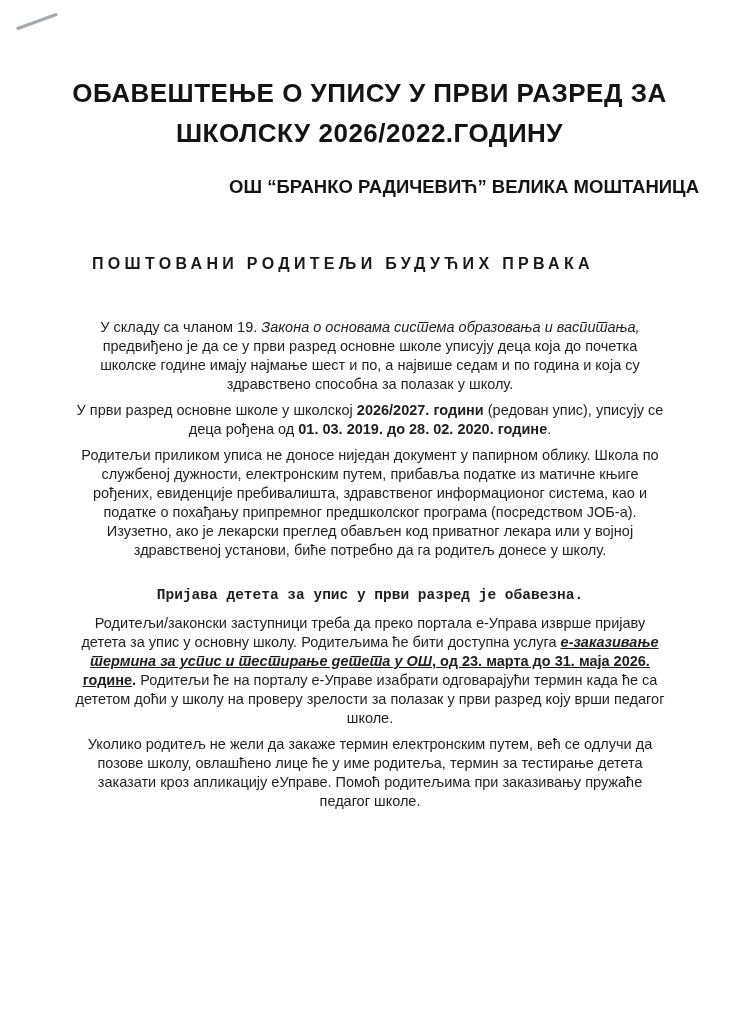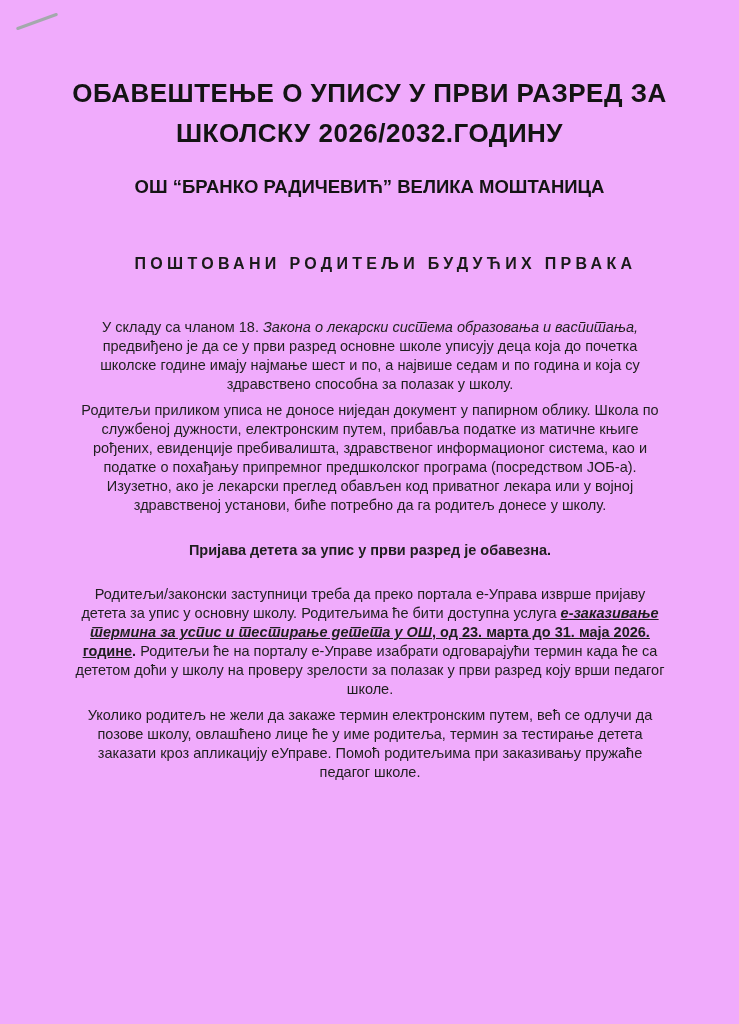--- a/index.html
+++ b/index.html
@@ -5,21 +5,21 @@
   html, body {
     margin: 0;
     padding: 0;
     background: #e8e8e8;
   }
   .page {
     position: relative;
     width: 739px;
     height: 1024px;
     margin: 0 auto;
-    background: #f0abfc;
+    background: #ffffff;
     overflow: hidden;
     font-family: "Liberation Sans", sans-serif;
     color: #1f1f1f;
   }
   .scan-mark {
     position: absolute;
     top: 20px;
     left: 15px;
     width: 44px;
     height: 3px;
@@ -31,69 +31,70 @@
     margin: 73px 40px 0 40px;
     text-align: center;
     font-size: 26px;
     line-height: 40px;
     font-weight: 700;
     color: #141414;
     letter-spacing: 0.5px;
   }
   .subtitle {
     margin: 23px 40px 0 40px;
-    text-align: center;
+    text-align: right;
     font-size: 18.5px;
     font-weight: 700;
     color: #141414;
   }
   .salutation {
     margin: 57px 60px 0 92px;
     font-size: 16px;
     font-weight: 700;
     letter-spacing: 0.27em;
     color: #1a1a1a;
-    text-align: center;
   }
   .content {
     margin: 45px 74px 0 75px;
     font-size: 14.5px;
     line-height: 19px;
   }
   .content p {
     margin: 0 0 7px 0;
     text-align: center;
   }
   .content p.gap-before {
     margin-top: 26px;
-    margin-bottom: 25px;
+    margin-bottom: 9px;
+    font-family: Liberation Mono, monospace;
   }
   .seg-normal { font-style: normal; font-weight: normal; }
   .seg-italic { font-style: italic; }
   .seg-bold { font-weight: 700; }
   .seg-bold-underline { font-weight: 700; text-decoration: underline; }
   .seg-bold-italic-underline { font-weight: 700; font-style: italic; text-decoration: underline; }
 </style>
 </head>
 <body>
 
 <div class="page">
 
   <div class="scan-mark"></div>
 
   <div class="title">
     <div>ОБАВЕШТЕЊЕ О УПИСУ У ПРВИ РАЗРЕД ЗА</div>
-    <div>ШКОЛСКУ 2026/2032.ГОДИНУ</div>
+    <div>ШКОЛСКУ 2026/2022.ГОДИНУ</div>
   </div>
 
   <div class="subtitle">ОШ “БРАНКО РАДИЧЕВИЋ” ВЕЛИКА МОШТАНИЦА</div>
 
   <div class="salutation">ПОШТОВАНИ РОДИТЕЉИ БУДУЋИХ ПРВАКА</div>
 
   <div class="content">
-    <p><span class="seg-normal">У складу са чланом 18. </span><span class="seg-italic">Закона о лекарски система образовања и васпитања,</span><span class="seg-normal"> предвиђено је да се у први разред основне школе уписују деца која до почетка школске године имају најмање шест и по, а највише седам и по година и која су здравствено способна за полазак у школу.</span></p>
+    <p><span class="seg-normal">У складу са чланом 19. </span><span class="seg-italic">Закона о основама система образовања и васпитања,</span><span class="seg-normal"> предвиђено је да се у први разред основне школе уписују деца која до почетка школске године имају најмање шест и по, а највише седам и по година и која су здравствено способна за полазак у школу.</span></p>
+    <p><span class="seg-normal">У први разред основне школе у школској </span><span class="seg-bold">2026/2027. години </span><span class="seg-normal">(редован упис), уписују се деца рођена од </span><span class="seg-bold">01. 03. 2019. до 28. 02. 2020. године</span><span class="seg-normal">.</span></p>
     <p><span class="seg-normal">Родитељи приликом уписа не доносе ниједан документ у папирном облику. Школа по службеној дужности, електронским путем, прибавља податке из матичне књиге рођених, евиденције пребивалишта, здравственог информационог система, као и податке о похађању припремног предшколског програма (посредством ЈОБ-а). Изузетно, ако је лекарски преглед обављен код приватног лекара или у војној здравственој установи, биће потребно да га родитељ донесе у школу.</span></p>
     <p class="gap-before"><span class="seg-bold">Пријава детета за упис у први разред је обавезна.</span></p>
     <p><span class="seg-normal">Родитељи/законски заступници треба да преко портала е-Управа изврше пријаву детета за упис у основну школу. Родитељима ће бити доступна услуга </span><span class="seg-bold-italic-underline">е-заказивање термина за успис и тестирање детета у ОШ</span><span class="seg-bold-underline">, од 23. марта до 31. маја 2026. године</span><span class="seg-bold">.</span><span class="seg-normal"> Родитељи ће на порталу е-Управе изабрати одговарајући термин када ће са дететом доћи у школу на проверу зрелости за полазак у први разред коју врши педагог школе.</span></p>
     <p><span class="seg-normal">Уколико родитељ не жели да закаже термин електронским путем, већ се одлучи да позове школу, овлашћено лице ће у име родитеља, термин за тестирање детета заказати кроз апликацију еУправе. Помоћ родитељима при заказивању пружаће педагог школе.</span></p>
   </div>
 
 </div>
 
 </body></html>

